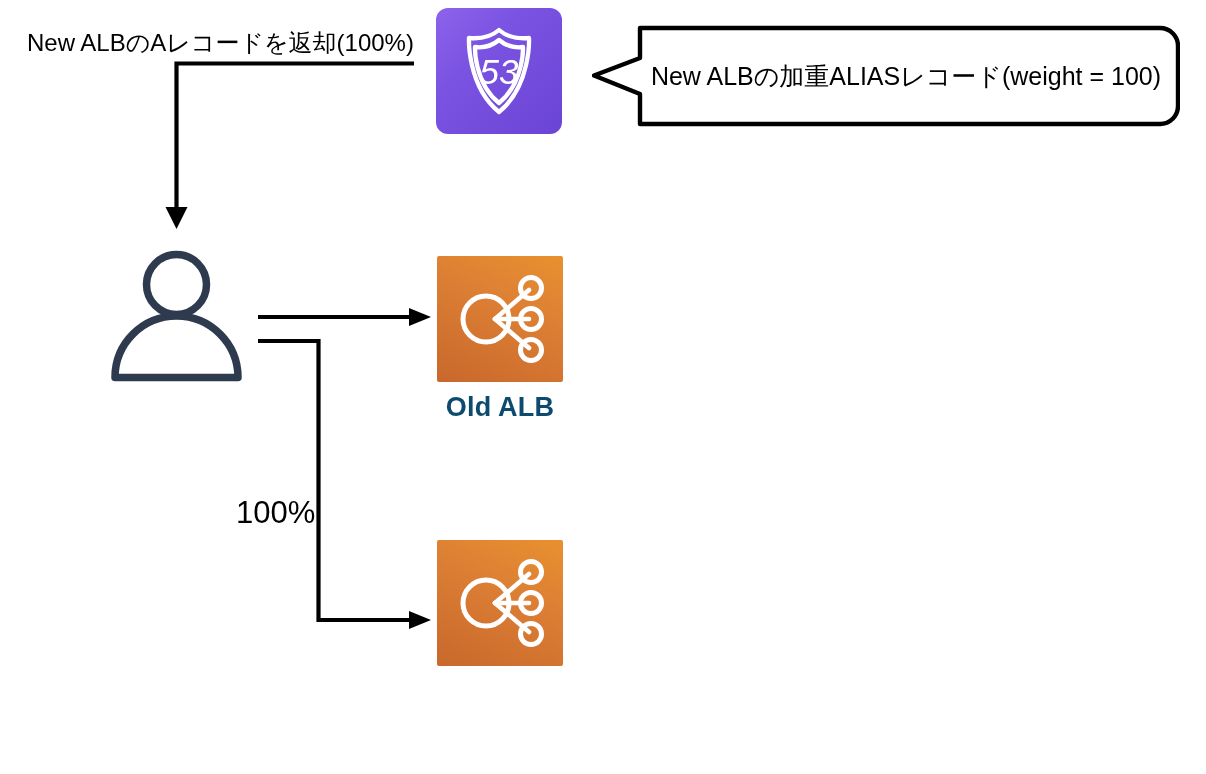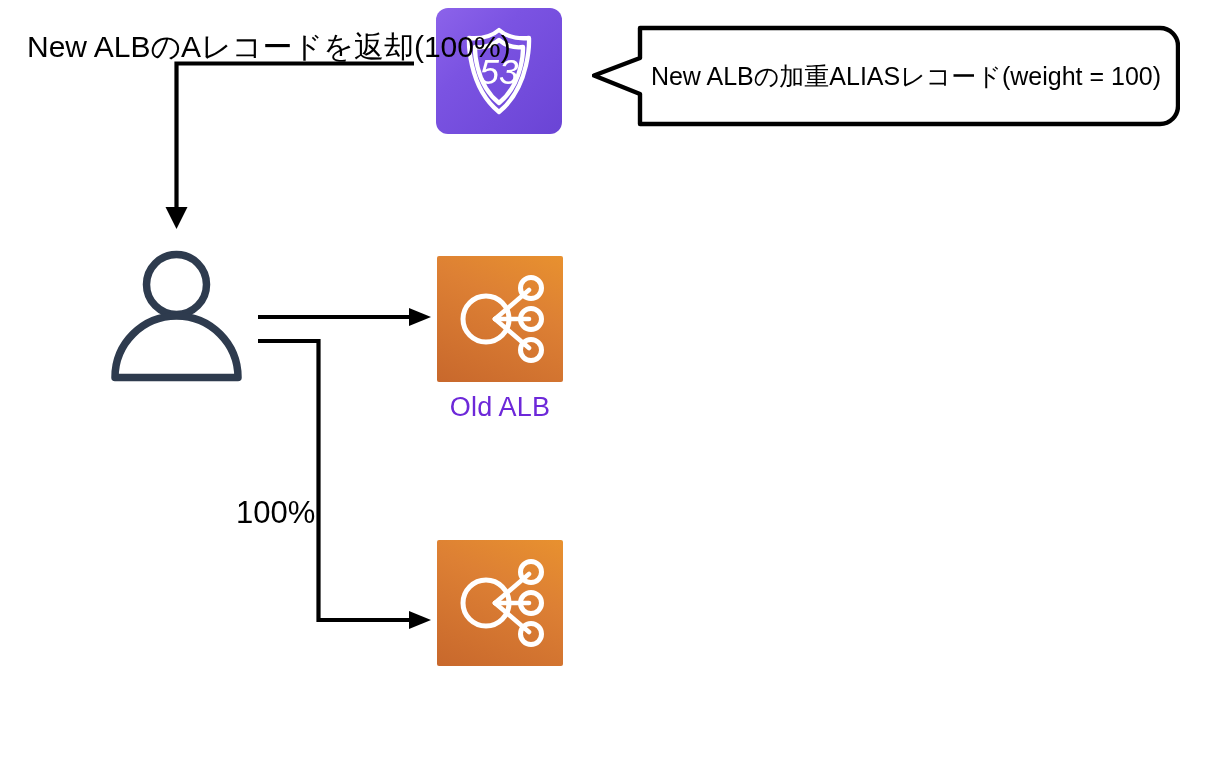--- a/index.html
+++ b/index.html
@@ -46,37 +46,38 @@
   }
   #old-alb-icon { left: 437px; top: 256px; }
   #new-alb-icon { left: 437px; top: 540px; }
 
   
   .node-label {
     position: absolute;
     width: 300px;
     text-align: center;
     font-size: 27px;
-    color: #6d28d9;
+    color: #0c4a6e;
     letter-spacing: 0.2px;
     white-space: nowrap;
+    font-weight: bold;
   }
   #old-alb-label { left: 350px; top: 392px; }
   #new-alb-label { left: 350px; top: 682px; }
 
   .edge-label {
     position: absolute;
     font-size: 24px;
     color: #000000;
     white-space: nowrap;
   }
   #return-label {
     left: 27px;
     top: 27px;
-    font-size: 30px;
+    font-size: 24px;
   }
   #weight-label {
     left: 236px;
     top: 495px;
     font-size: 31px;
   }
 
   
   #callout {
     position: absolute;

